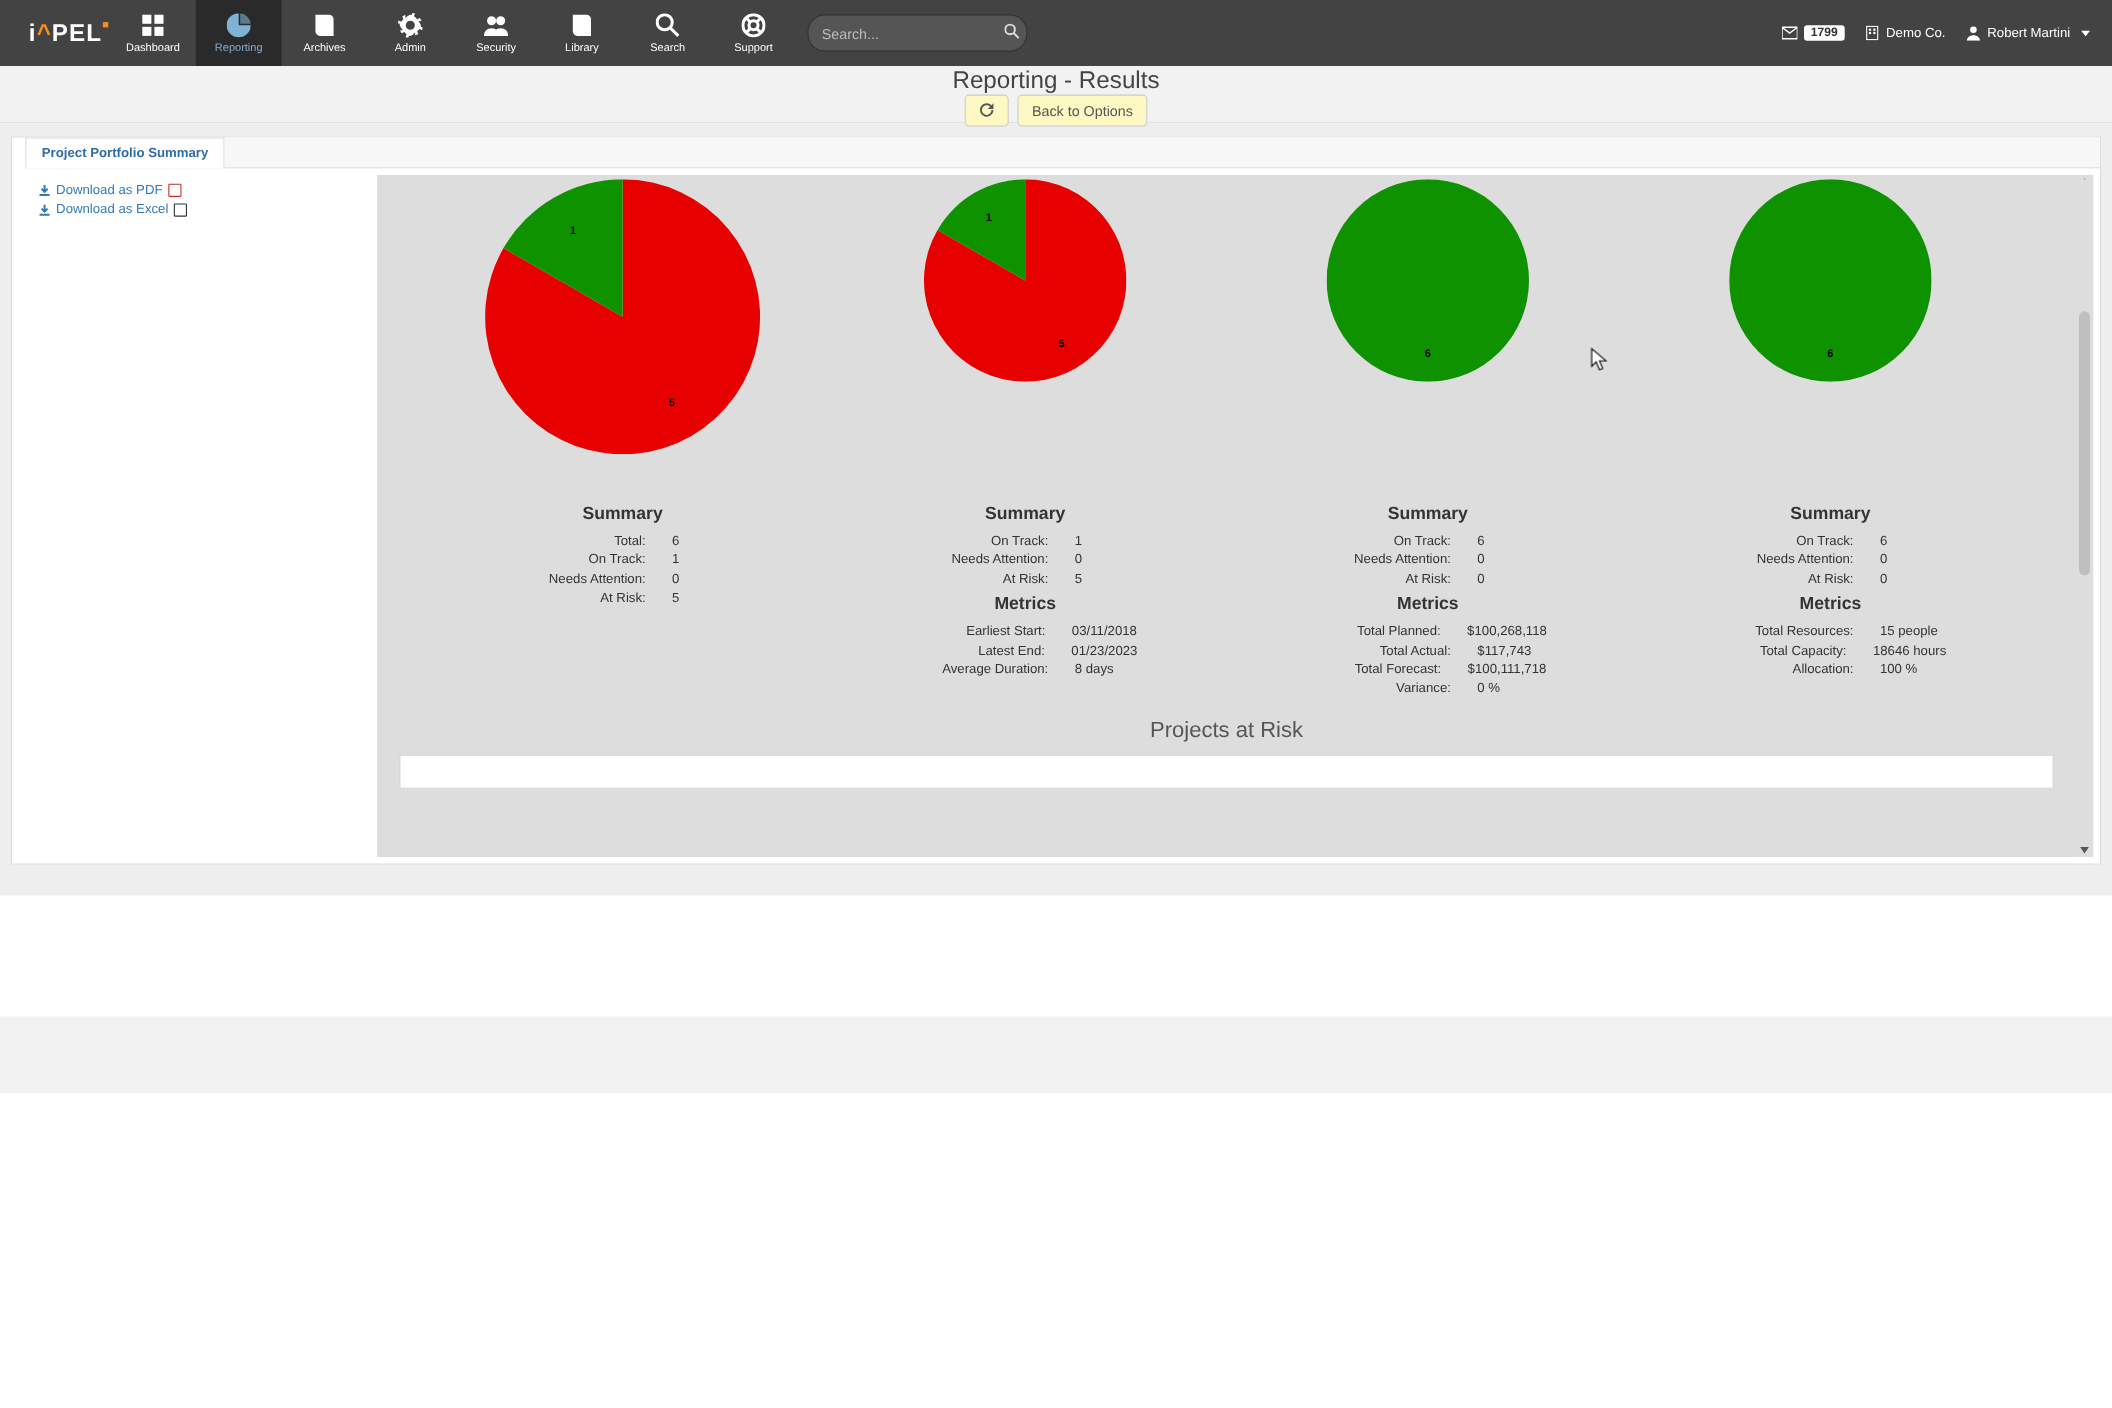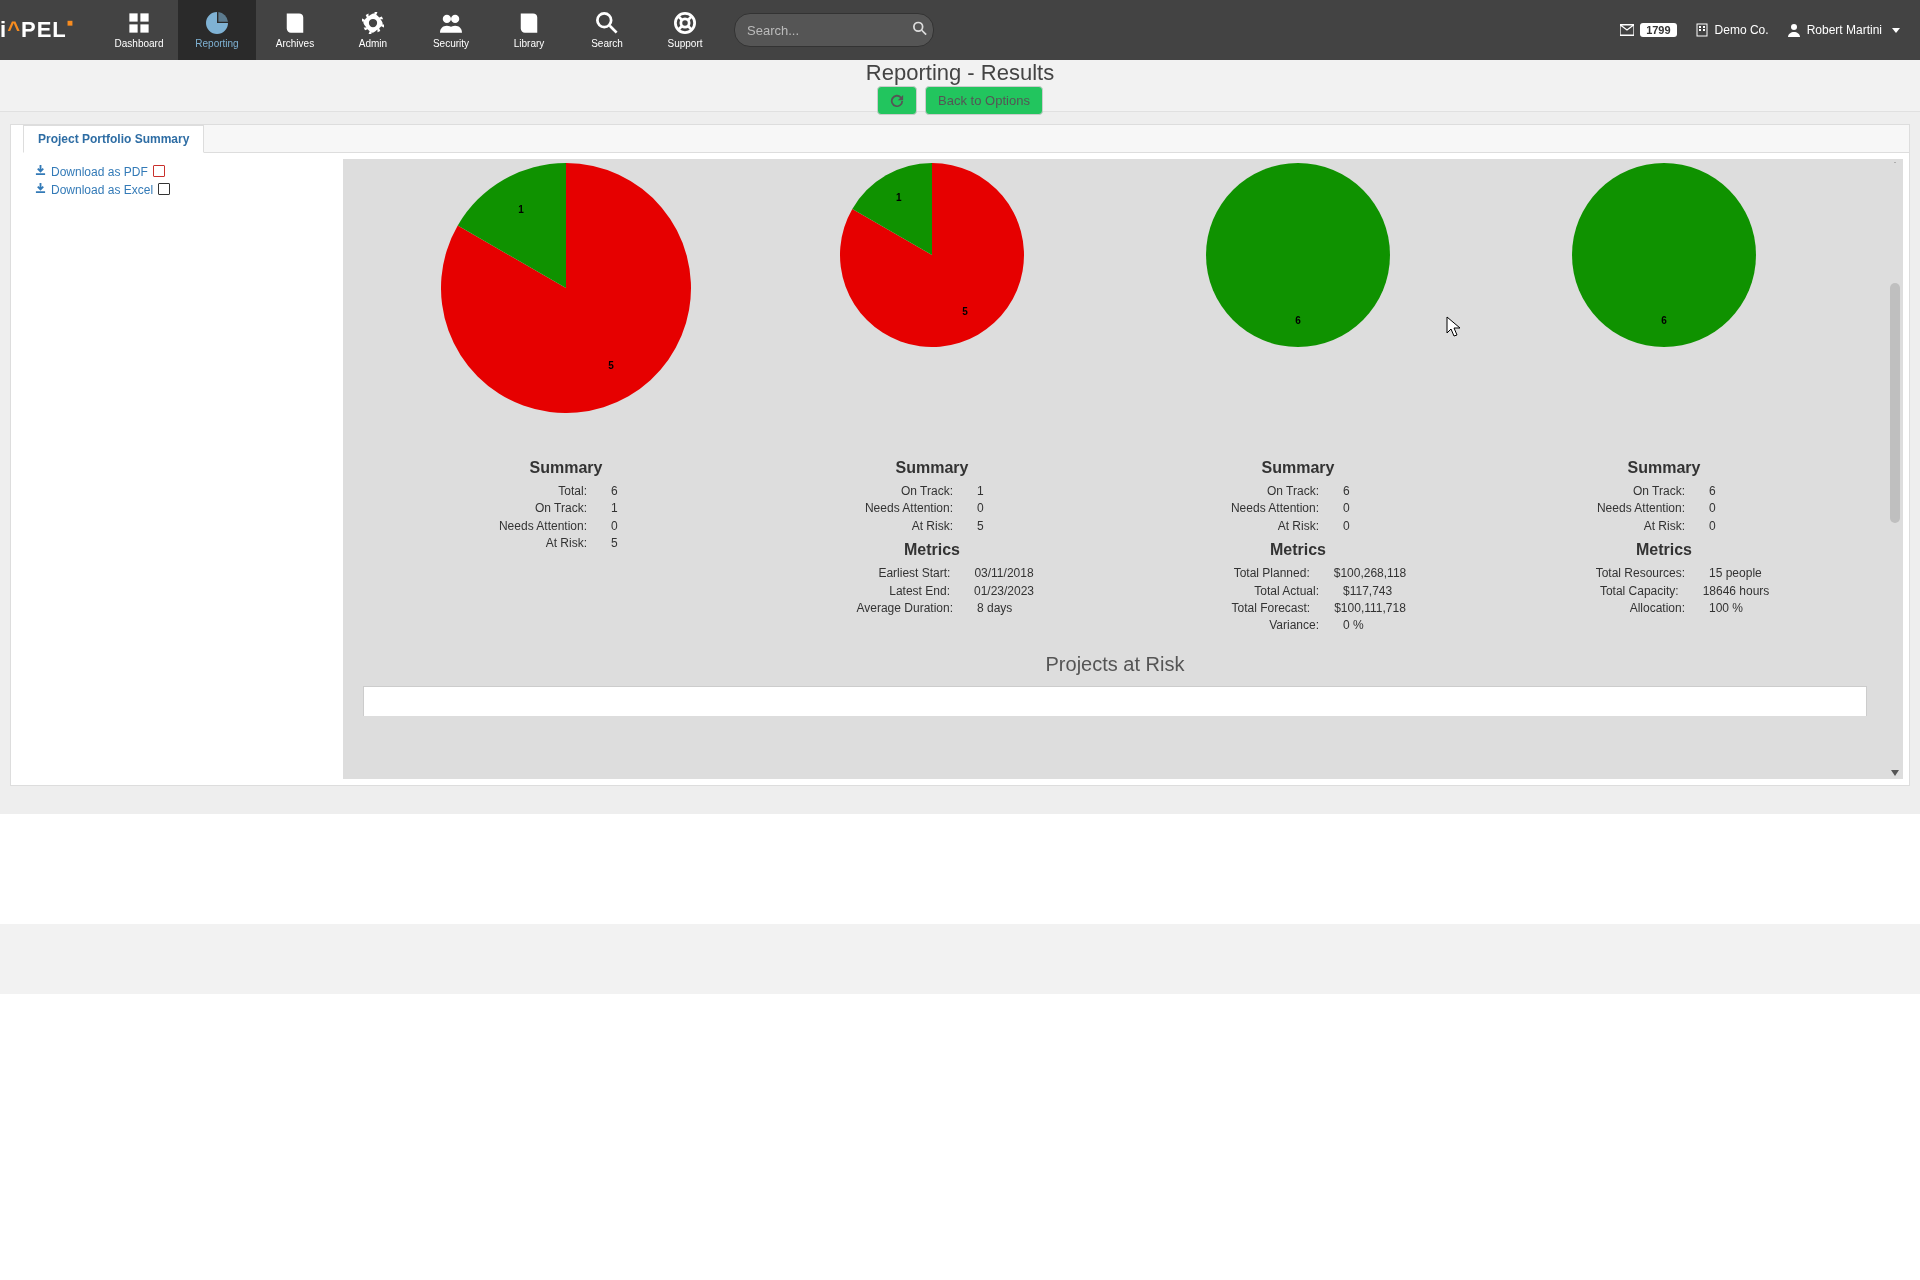--- a/index.html
+++ b/index.html
@@ -30,21 +30,21 @@
   
   .navbar {
     background: var(--nav-bg);
     height: 60px;
     display: flex;
     align-items: stretch;
     color: #fff;
     font-size: 12px;
   }
   .logo-box {
-    display:flex; align-items:center; justify-content:flex-start;
+    display:flex; align-items:center; justify-content:flex-end;
     width: 100px;
   }
   .logo-mark { font-size:22px; font-weight:bold; letter-spacing:1px; }
   .logo-mark .accent { color:#f88c1f; }
   .logo-mark .sq { color:#f88c1f; font-size:10px; vertical-align:top; }
 
   .nav-items { display:flex; }
   .nav-item {
     width: 78px;
     display:flex; flex-direction:column; align-items:center; justify-content:center;
@@ -92,23 +92,23 @@
     background: var(--subheader-bg);
     border-bottom:1px solid #e0e0e0;
     height:52px;
     display:flex; align-items:center; justify-content:space-between;
     padding: 0 15px;
     flex-direction: column;
   }
   .subheader h1 { font-size:22px; font-weight:400; color:#444; margin:0; }
   .sub-actions { display:flex; gap:8px; }
   .btn {
-    background:#22c55e; border:1px solid #ccc; border-radius:4px;
+    background:#fef9c3; border:1px solid #ccc; border-radius:4px;
     padding:6px 12px; font-size:13px; color:#555; cursor:pointer;
-    display:flex; align-items:center; gap:6px;
+    display:flex; gap:6px;
   }
   .btn svg { width:14px; height:14px; fill:#555; }
 
   
   .main-area {
     background: #eeeeee;
     padding: 12px 10px 28px 10px;
     min-height: 700px;
   }
   .report-card {
@@ -131,21 +131,21 @@
     font-weight:bold;
     color:#2e6da4;
     cursor:pointer;
   }
   .card-body { display:flex; }
   .sidebar-links {
     width:320px;
     padding:10px 12px;
     font-size:12px;
   }
-  .dl-link { display:flex; align-items:flex-start; gap:5px; color:#337ab7; cursor:pointer; padding:2px 0;}
+  .dl-link { display:flex; align-items:flex-end; gap:5px; color:#337ab7; cursor:pointer; padding:2px 0;}
   .dl-link svg { width:11px; height:11px; fill:#337ab7; }
   .dl-link .file-icon { width:12px;height:12px;border:1px solid #c9302c; display:inline-block; position:relative; border-radius:1px;}
   .dl-link .file-icon.xl { border-color:#333; }
 
   .report-canvas {
     flex:1;
     background: var(--report-bg);
     position:relative;
     height: 620px;
     overflow:hidden;

